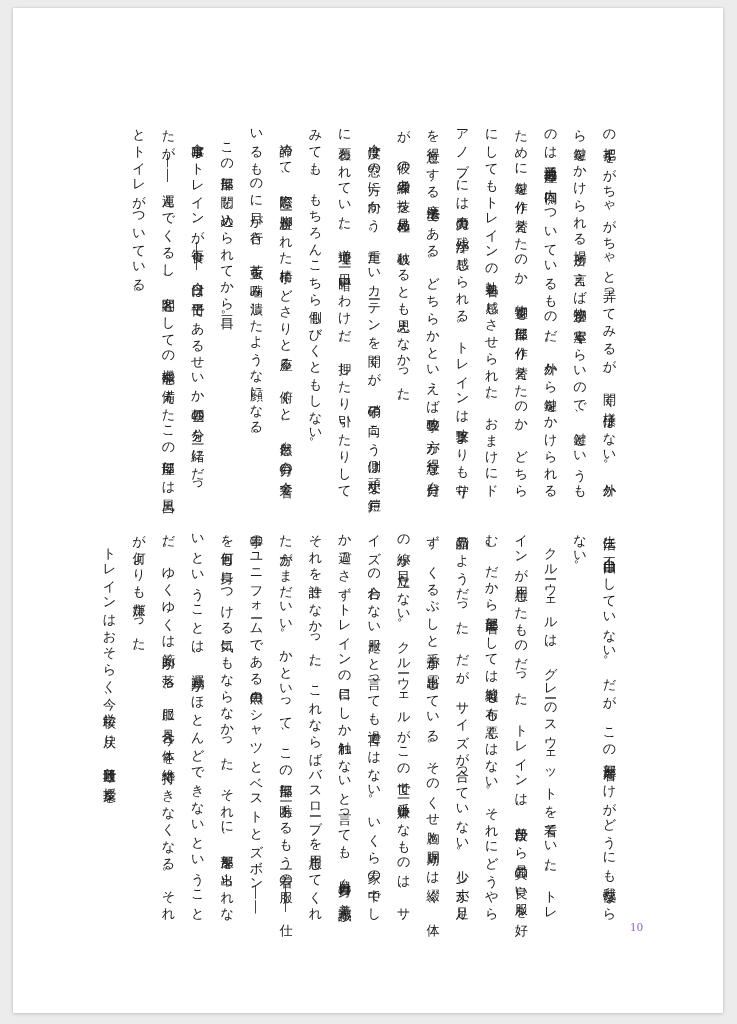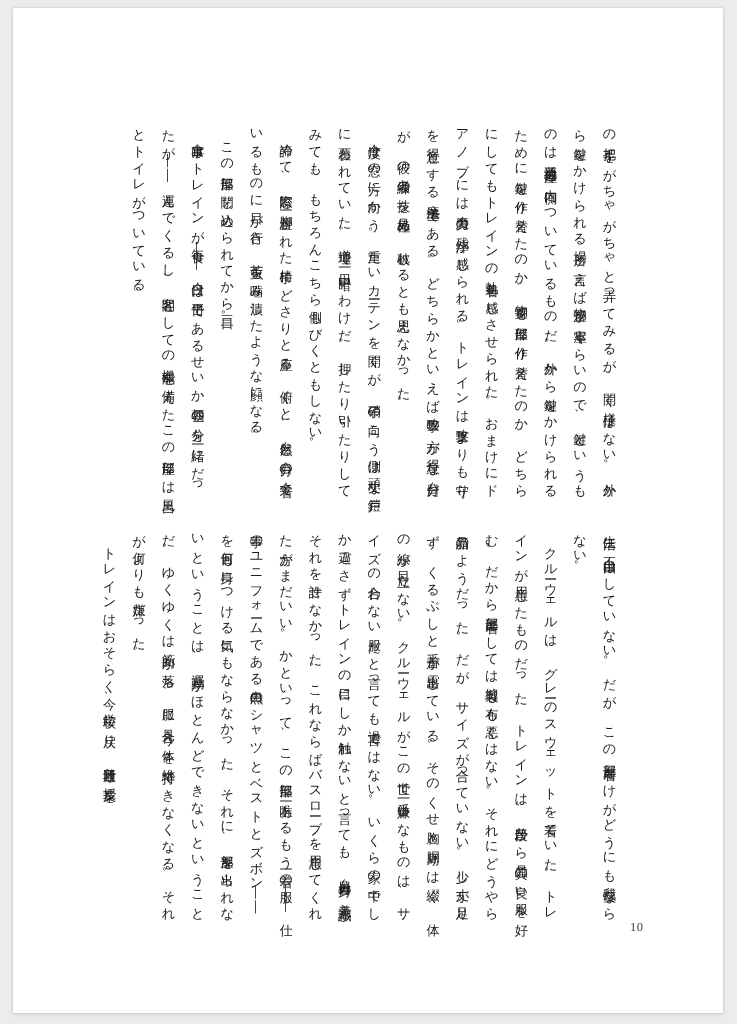--- a/index.html
+++ b/index.html
@@ -72,21 +72,21 @@
     text-indent: 0;
   }
 
   
   .folio {
     position: absolute;
     left: 617px;
     top: 912px;
     font-family: "Liberation Serif", "DejaVu Serif", serif;
     font-size: 12.5px;
-    color: #404040;
+    color: #8b5cf6;
     letter-spacing: 0.5px;
   }
 </style>
 </head>
 <body>
 
 <div id="viewport">
 
   <div class="page-sheet">
 

